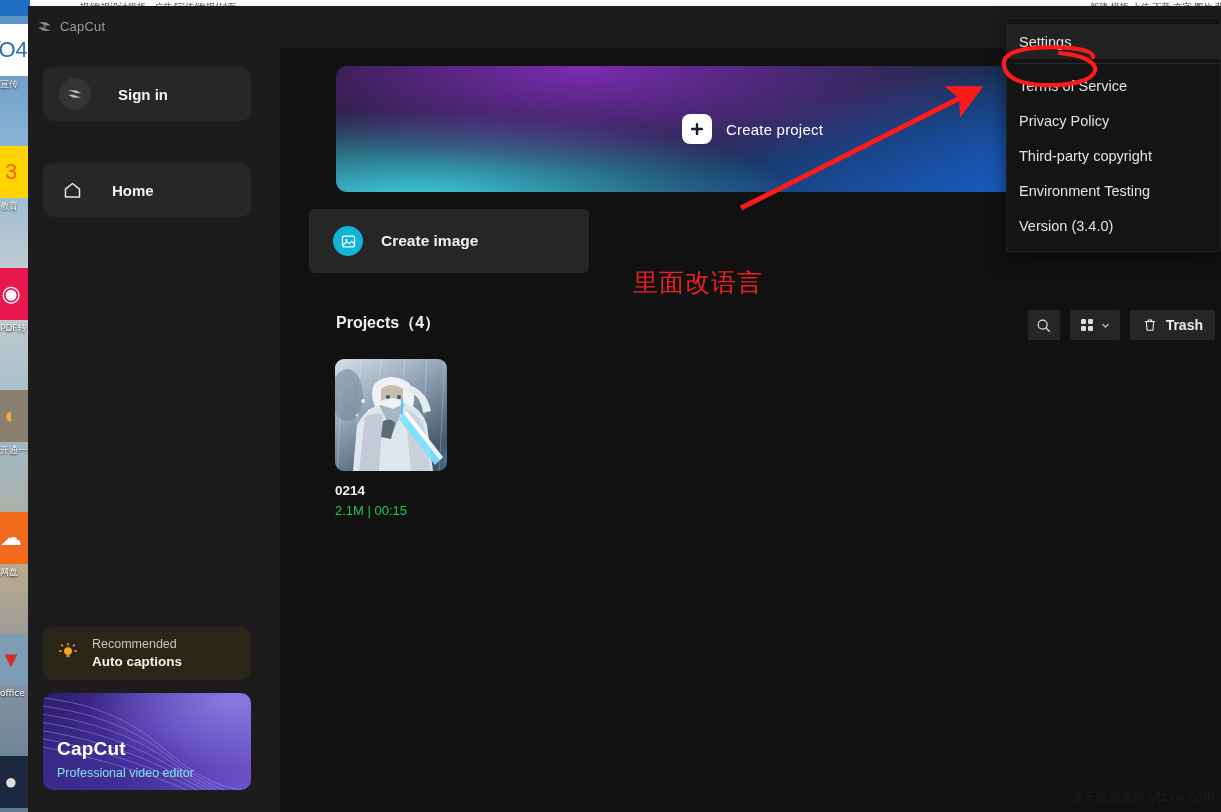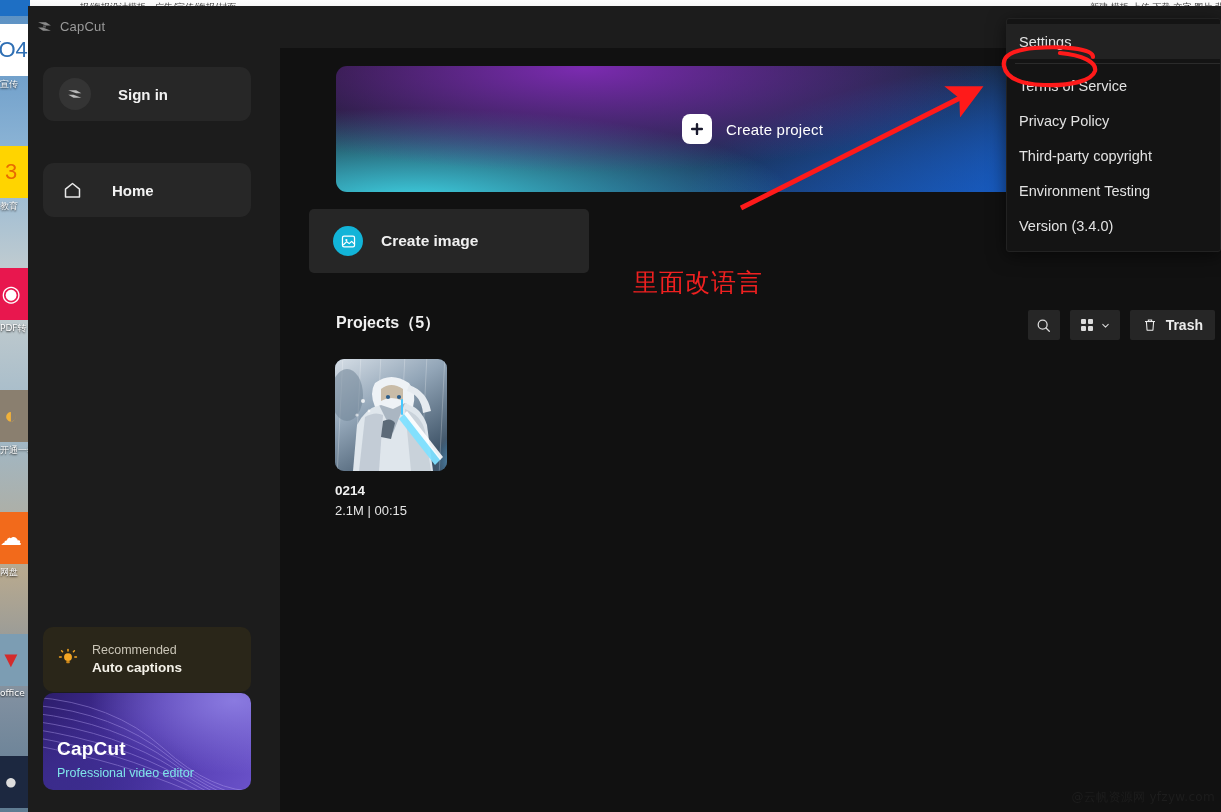--- a/index.html
+++ b/index.html
@@ -78,21 +78,21 @@
   #btn-home { top:115px; }
   .avatar-circ {
     width:32px; height:32px; border-radius:50%; background:#343434;
     display:flex; align-items:center; justify-content:center;
   }
   .side-label { font-size:15px; font-weight:bold; color:#f2f2f2; }
   .home-ic { width:26px; display:flex; justify-content:center; color:#e8e8e8; }
 
   
   #card-recommend {
-    position:absolute; left:15px; top:579px; width:208px; height:65px;
+    position:absolute; left:15px; top:579px; width:208px; height:53px;
     background:#2a2619; border-radius:10px;
     display:flex; align-items:center; padding-left:14px; gap:13px;
   }
   #card-recommend .rtxt1 { font-size:12.5px; color:#c9c4b6; line-height:1.3; }
   #card-recommend .rtxt2 { font-size:13.5px; font-weight:bold; color:#f4f1e8; line-height:1.35; }
 
   #card-capcut {
     position:absolute; left:15px; top:645px; width:208px; height:97px;
     border-radius:10px; overflow:hidden;
     background:
@@ -165,21 +165,21 @@
 
   #proj-grid { position:absolute; left:55px; top:311px; }
   .proj-card { width:112px; }
   .proj-thumb {
     width:112px; height:112px; border-radius:9px; overflow:hidden;
     position:relative; background:#2b3b4d;
   }
   .proj-name {
     margin-top:12px; font-size:13.5px; font-weight:bold; color:#f0f0f0;
   }
-  .proj-meta { margin-top:5px; font-size:13px; color:#e5e5e5; }
+  .proj-meta { margin-top:5px; font-size:13px; color:#22c55e; }
 
   
   #menu {
     position:absolute; left:978px; top:12px; width:215px; background:#141414;
     border-radius:3px; padding:5px 0 8px 0;
     box-shadow:0 4px 18px rgba(0,0,0,.55);
     border:1px solid #222;
   }
   .mitem {
     height:35px; display:flex; align-items:center; padding-left:12px;
@@ -363,21 +363,21 @@
           <rect x="3.5" y="4.5" width="17" height="15" rx="2.2"></rect>
           <circle cx="9" cy="10" r="1.5" fill="#ffffff" stroke="none"></circle>
           <path d="M4.5 17 L9.5 12.2 L13 15 L16.5 11.8 L20 15.4" stroke-linejoin="round"></path>
         </svg>
       </div>
       <span class="ctext2">Create image</span>
     </div>
 
     <div id="annot-cn">里面改语言</div>
 
-    <div id="projects-head">Projects（5）</div>
+    <div id="projects-head">Projects（4）</div>
 
     <div id="proj-tools">
       <div class="ptool" id="tool-search">
         <svg width="17" height="17" viewBox="0 0 24 24" fill="none" stroke="currentColor" stroke-width="1.8">
           <circle cx="10.8" cy="10.8" r="6.3"></circle>
             <path d="M15.6 15.6 L20.2 20.2" stroke-linecap="round"></path>
         </svg>
       </div>
       <div class="ptool" id="tool-view">
         <svg width="16" height="16" viewBox="0 0 24 24" fill="currentColor">

